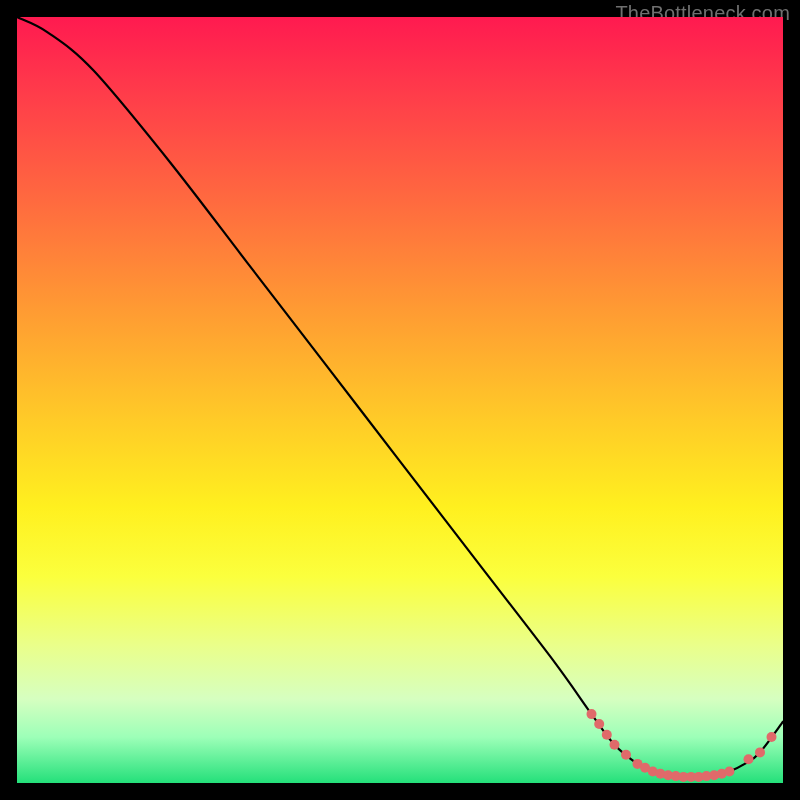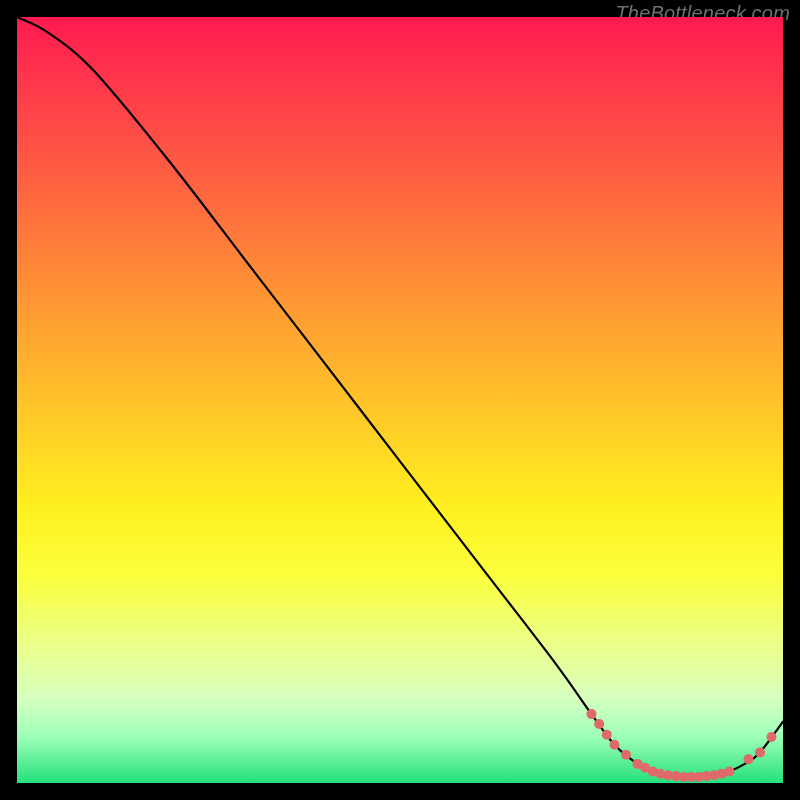--- a/index.html
+++ b/index.html
@@ -46,21 +46,20 @@
     height: 766px;
   }
   .watermark {
     position: absolute;
     top: 2px;
     right: 10px;
     color: #6f6f6f;
     font-size: 20px;
     letter-spacing: 0.2px;
     user-select: none;
-    font-style: italic;
   }
 </style>
 </head>
 <body>
 
 <div class="stage">
   <div class="watermark">TheBottleneck.com</div>
 
   <div class="plot">
     <svg class="curve" viewBox="0 0 766 766" preserveAspectRatio="none">

